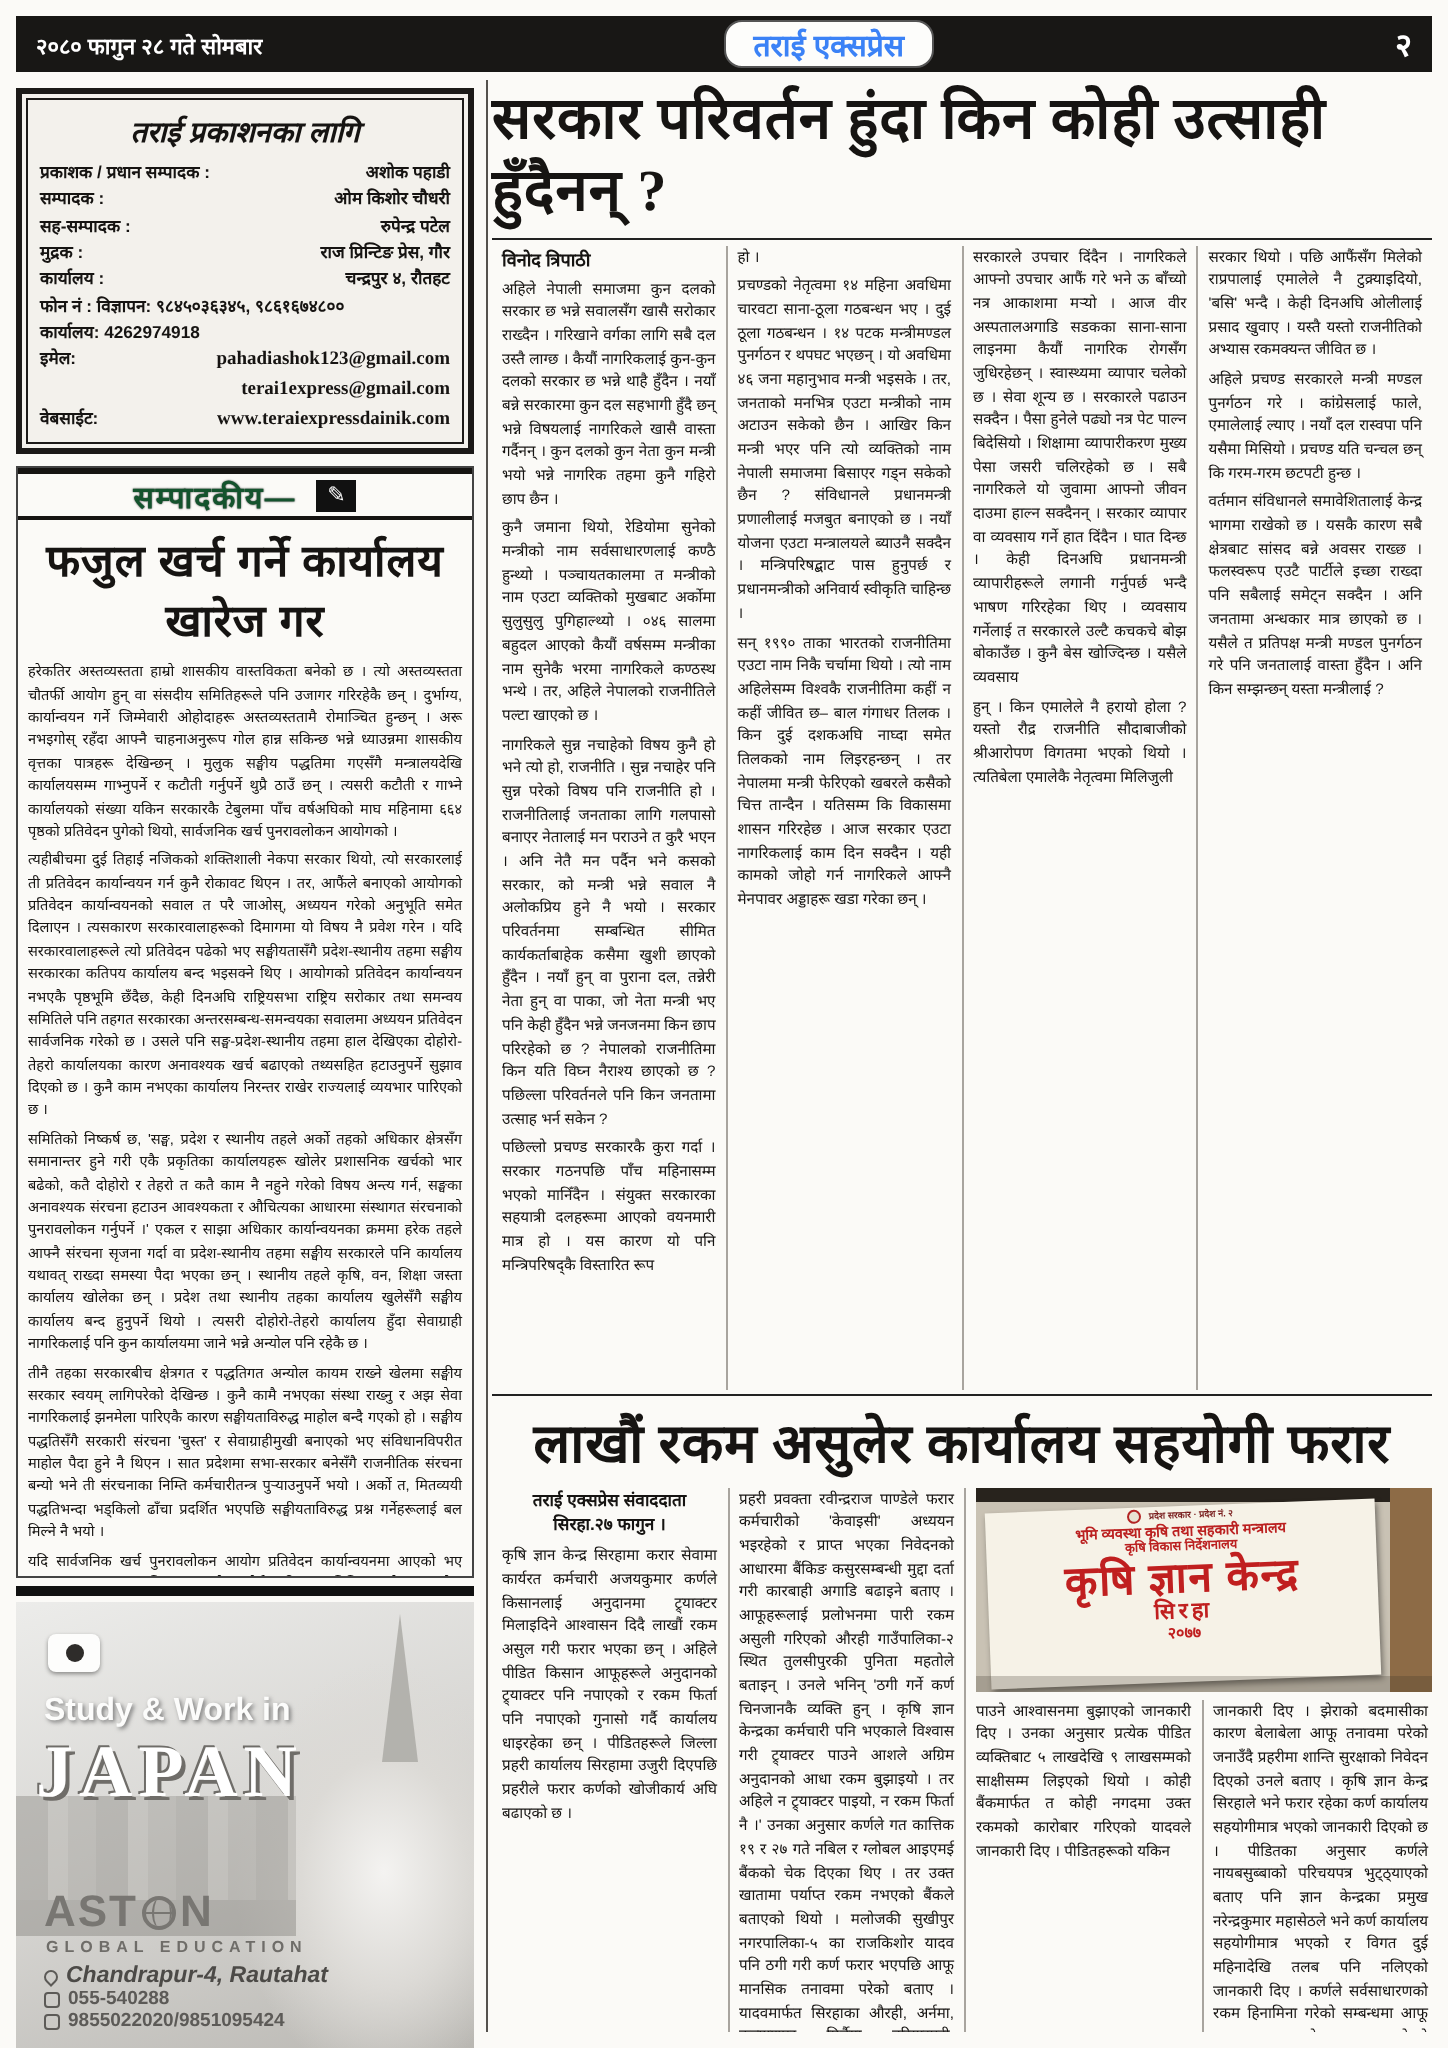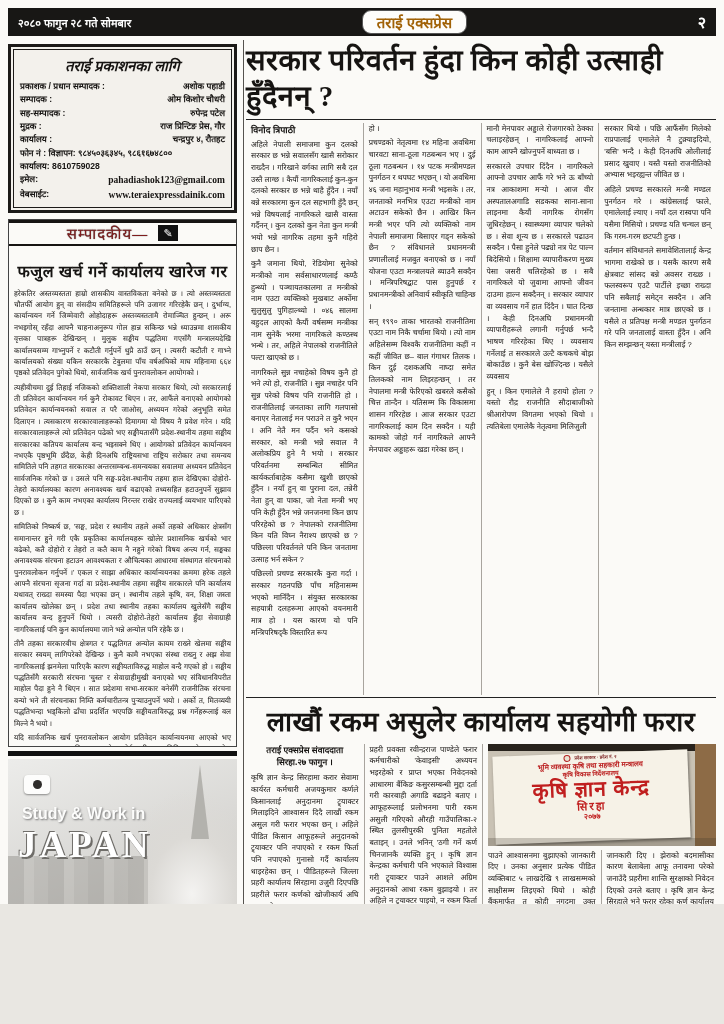--- a/index.html
+++ b/index.html
@@ -1,46 +1,46 @@
 <!DOCTYPE html>
 <html><head>
 <meta charset="utf-8">
 <style>
   * { margin:0; padding:0; box-sizing:border-box; }
   html,body { width:724px; }
   body { font-family:"Liberation Sans","DejaVu Sans",sans-serif; background:#e9e7e2; }
-  .page { position:relative; width:724px; height:904px; background:#fbfaf7; color:#161412; overflow:hidden; }
+  .page { position:relative; width:724px; height:1024px; background:#fbfaf7; color:#161412; overflow:hidden; }
 
   
   .masthead { position:absolute; left:8px; top:8px; right:8px; height:28px; background:#181715;
     display:flex; align-items:center; justify-content:space-between; padding:0 10px; }
   .m-date { color:#fff; font-size:11px; font-weight:bold; }
-  .m-title { background:#fdfdfb; color:#a16207; font-weight:bold; font-size:15px; padding:1px 14px;
+  .m-title { background:#fdfdfb; color:#3b82f6; font-weight:bold; font-size:15px; padding:1px 14px;
     border-radius:9px; border:1px solid #555; }
   .m-page { color:#fff; font-size:16px; font-weight:bold; }
 
   
   .left-col { position:absolute; left:8px; top:44px; width:229px; }
 
   .pub-box { border:3px solid #1c1a18; background:#f3f1ec; padding:2px; }
   .pub-inner { border:1px solid #1c1a18; padding:5px 6px 4px; }
   .pub-title { text-align:center; font-size:14.5px; font-weight:bold; margin-bottom:5px;font-style:italic; }
   .pub-row { display:flex; justify-content:space-between; font-size:8.6px; font-weight:bold; line-height:1.55; }
   .pub-row .v { text-align:right; font-weight:bold; }
   .pub-mail { font-size:9.5px; font-weight:normal; font-family:"Liberation Serif","DejaVu Serif",serif; }
   .pub-web { font-size:9.5px; font-weight:normal; font-family:"Liberation Serif","DejaVu Serif",serif; }
 
   .edit-box { border:1px solid #444; margin-top:6px; background:#fbfaf7; }
   .edit-strip { border-top:3px solid #161412; border-bottom:2px solid #161412; height:26px;
     display:flex; align-items:center; justify-content:center; gap:10px; }
-  .edit-label { font-size:15px; font-weight:normal; color:#7f1d1d; letter-spacing:1px;
+  .edit-label { font-size:15px; font-weight:bold; color:#14532d; letter-spacing:1px;
     text-shadow:0 0 1px #3a3a3a; }
   .pen-box { width:20px; height:16px; background:#111; color:#fff; font-size:11px;
     display:flex; align-items:center; justify-content:center; }
-  .edit-headline { text-align:center; font-size:16px; font-weight:bold; padding:14px 2px 4px;
+  .edit-headline { text-align:center; font-size:22px; font-weight:bold; padding:4px 2px 4px;
     letter-spacing:0.5px; }
   .edit-body { padding:2px 5px 4px; height:460px; overflow:hidden; }
   .edit-body p { font-size:7.3px; line-height:1.56; text-align:justify; margin-bottom:3px; }
 
   .black-bar { height:5px; background:#111; margin-top:4px; }
 
   
   .japan-ad { position:relative; margin-top:3px; height:230px; overflow:hidden;
     background:linear-gradient(160deg,#ececea 0%,#d9d8d5 45%,#b9b7b2 100%);
     border-bottom:5px solid #111; }
@@ -146,25 +146,29 @@
           <span class="v">राज प्रिन्टिङ प्रेस, गौर</span>
         </div>
         <div class="pub-row">
           <span>कार्यालय :</span>
           <span class="v">चन्द्रपुर ४, रौतहट</span>
         </div>
         <div class="pub-row">
           <span>फोन नं : विज्ञापन: ९८४५०३६३४५, ९८६१६७४८००</span>
         </div>
         <div class="pub-row">
-          <span>कार्यालय: 8610759028</span>
+          <span>कार्यालय: 4262974918</span>
         </div>
         <div class="pub-row">
           <span>इमेल:</span>
           <span class="v pub-mail">pahadiashok123@gmail.com</span>
+        </div>
+        <div class="pub-row">
+          <span></span>
+          <span class="v pub-mail">terai1express@gmail.com</span>
         </div>
         <div class="pub-row">
           <span>वेबसाईट:</span>
           <span class="v pub-web">www.teraiexpressdainik.com</span>
         </div>
       </div>
     </div>
 
     <div class="edit-box">
       <div class="edit-strip">
@@ -228,26 +232,25 @@
         <p>कुनै जमाना थियो, रेडियोमा सुनेको मन्त्रीको नाम सर्वसाधारणलाई कण्ठै हुन्थ्यो । पञ्चायतकालमा त मन्त्रीको नाम एउटा व्यक्तिको मुखबाट अर्कोमा सुलुसुलु पुगिहाल्थ्यो । ०४६ सालमा बहुदल आएको कैयौं वर्षसम्म मन्त्रीका नाम सुनेकै भरमा नागरिकले कण्ठस्थ भन्थे । तर, अहिले नेपालको राजनीतिले पल्टा खाएको छ ।</p>
         <p>नागरिकले सुन्न नचाहेको विषय कुनै हो भने त्यो हो, राजनीति । सुन्न नचाहेर पनि सुन्न परेको विषय पनि राजनीति हो । राजनीतिलाई जनताका लागि गलपासो बनाएर नेतालाई मन पराउने त कुरै भएन । अनि नेतै मन पर्दैन भने कसको सरकार, को मन्त्री भन्ने सवाल नै अलोकप्रिय हुने नै भयो । सरकार परिवर्तनमा सम्बन्धित सीमित कार्यकर्ताबाहेक कसैमा खुशी छाएको हुँदैन । नयाँ हुन् वा पुराना दल, तन्नेरी नेता हुन् वा पाका, जो नेता मन्त्री भए पनि केही हुँदैन भन्ने जनजनमा किन छाप परिरहेको छ ? नेपालको राजनीतिमा किन यति विघ्न नैराश्य छाएको छ ? पछिल्ला परिवर्तनले पनि किन जनतामा उत्साह भर्न सकेन ?</p>
         <p>पछिल्लो प्रचण्ड सरकारकै कुरा गर्दा । सरकार गठनपछि पाँच महिनासम्म भएको मानिँदैन । संयुक्त सरकारका सहयात्री दलहरूमा आएको वयनमारी मात्र हो । यस कारण यो पनि मन्त्रिपरिषद्कै विस्तारित रूप</p>
       </div>
       <div class="col">
         <p>हो ।</p>
         <p>प्रचण्डको नेतृत्वमा १४ महिना अवधिमा चारवटा साना-ठूला गठबन्धन भए । दुई ठूला गठबन्धन । १४ पटक मन्त्रीमण्डल पुनर्गठन र थपघट भएछन् । यो अवधिमा ४६ जना महानुभाव मन्त्री भइसके । तर, जनताको मनभित्र एउटा मन्त्रीको नाम अटाउन सकेको छैन । आखिर किन मन्त्री भएर पनि त्यो व्यक्तिको नाम नेपाली समाजमा बिसाएर गड्न सकेको छैन ? संविधानले प्रधानमन्त्री प्रणालीलाई मजबुत बनाएको छ । नयाँ योजना एउटा मन्त्रालयले ब्याउनै सक्दैन । मन्त्रिपरिषद्बाट पास हुनुपर्छ र प्रधानमन्त्रीको अनिवार्य स्वीकृति चाहिन्छ ।</p>
         <p>सन् १९९० ताका भारतको राजनीतिमा एउटा नाम निकै चर्चामा थियो । त्यो नाम अहिलेसम्म विश्वकै राजनीतिमा कहीं न कहीं जीवित छ– बाल गंगाधर तिलक । किन दुई दशकअघि नाघ्दा समेत तिलकको नाम लिइरहन्छन् । तर नेपालमा मन्त्री फेरिएको खबरले कसैको चित्त तान्दैन । यतिसम्म कि विकासमा शासन गरिरहेछ । आज सरकार एउटा नागरिकलाई काम दिन सक्दैन । यही कामको जोहो गर्न नागरिकले आफ्नै मेनपावर अड्डाहरू खडा गरेका छन् ।</p>
       </div>
       <div class="col">
-        <p>मानौ मेनपावर अड्डाले रोजगारको ठेक्का चलाइरहेछन् । नागरिकलाई आफ्नो काम आफ्नै खोज्नुपर्ने बाध्यता छ ।</p>
         <p>सरकारले उपचार दिंदैन । नागरिकले आफ्नो उपचार आफैं गरे भने ऊ बाँच्यो नत्र आकाशमा मर्‍यो । आज वीर अस्पतालअगाडि सडकका साना-साना लाइनमा कैयौं नागरिक रोगसँग जुधिरहेछन् । स्वास्थ्यमा व्यापार चलेको छ । सेवा शून्य छ । सरकारले पढाउन सक्दैन । पैसा हुनेले पढ्यो नत्र पेट पाल्न बिदेसियो । शिक्षामा व्यापारीकरण मुख्य पेसा जसरी चलिरहेको छ । सबै नागरिकले यो जुवामा आफ्नो जीवन दाउमा हाल्न सक्दैनन् । सरकार व्यापार वा व्यवसाय गर्ने हात दिंदैन । घात दिन्छ । केही दिनअघि प्रधानमन्त्री व्यापारीहरूले लगानी गर्नुपर्छ भन्दै भाषण गरिरहेका थिए । व्यवसाय गर्नेलाई त सरकारले उल्टै कचकचे बोझ बोकाउँछ । कुनै बेस खोज्दिन्छ । यसैले व्यवसाय</p>
         <p>हुन् । किन एमालेले नै हरायो होला ? यस्तो रौद्र राजनीति सौदाबाजीको श्रीआरोपण विगतमा भएको थियो । त्यतिबेला एमालेकै नेतृत्वमा मिलिजुली</p>
       </div>
       <div class="col">
-        <p>सरकार थियो । पछि आफैंसँग मिलेको राप्रपालाई एमालेले नै टुक्र्याइदियो, 'बसि' भन्दै । केही दिनअघि ओलीलाई प्रसाद खुवाए । यस्तै यस्तो राजनीतिको अभ्यास भइरह्यन्त जीवित छ ।</p>
+        <p>सरकार थियो । पछि आफैंसँग मिलेको राप्रपालाई एमालेले नै टुक्र्याइदियो, 'बसि' भन्दै । केही दिनअघि ओलीलाई प्रसाद खुवाए । यस्तै यस्तो राजनीतिको अभ्यास रकमक्यन्त जीवित छ ।</p>
         <p>अहिले प्रचण्ड सरकारले मन्त्री मण्डल पुनर्गठन गरे । कांग्रेसलाई फाले, एमालेलाई ल्याए । नयाँ दल रास्वपा पनि यसैमा मिसियो । प्रचण्ड यति चन्चल छन् कि गरम-गरम छटपटी हुन्छ ।</p>
         <p>वर्तमान संविधानले समावेशितालाई केन्द्र भागमा राखेको छ । यसकै कारण सबै क्षेत्रबाट सांसद बन्ने अवसर राख्छ । फलस्वरूप एउटै पार्टीले इच्छा राख्दा पनि सबैलाई समेट्न सक्दैन । अनि जनतामा अन्धकार मात्र छाएको छ । यसैले त प्रतिपक्ष मन्त्री मण्डल पुनर्गठन गरे पनि जनतालाई वास्ता हुँदैन । अनि किन सम्झन्छन् यस्ता मन्त्रीलाई ?</p>
       </div>
     </div>
 
     <div class="second-art">
       <div class="second-headline">लाखौं रकम असुलेर कार्यालय सहयोगी फरार</div>
       <div class="second-body">
         <div class="sb-left">
           <div class="col">

